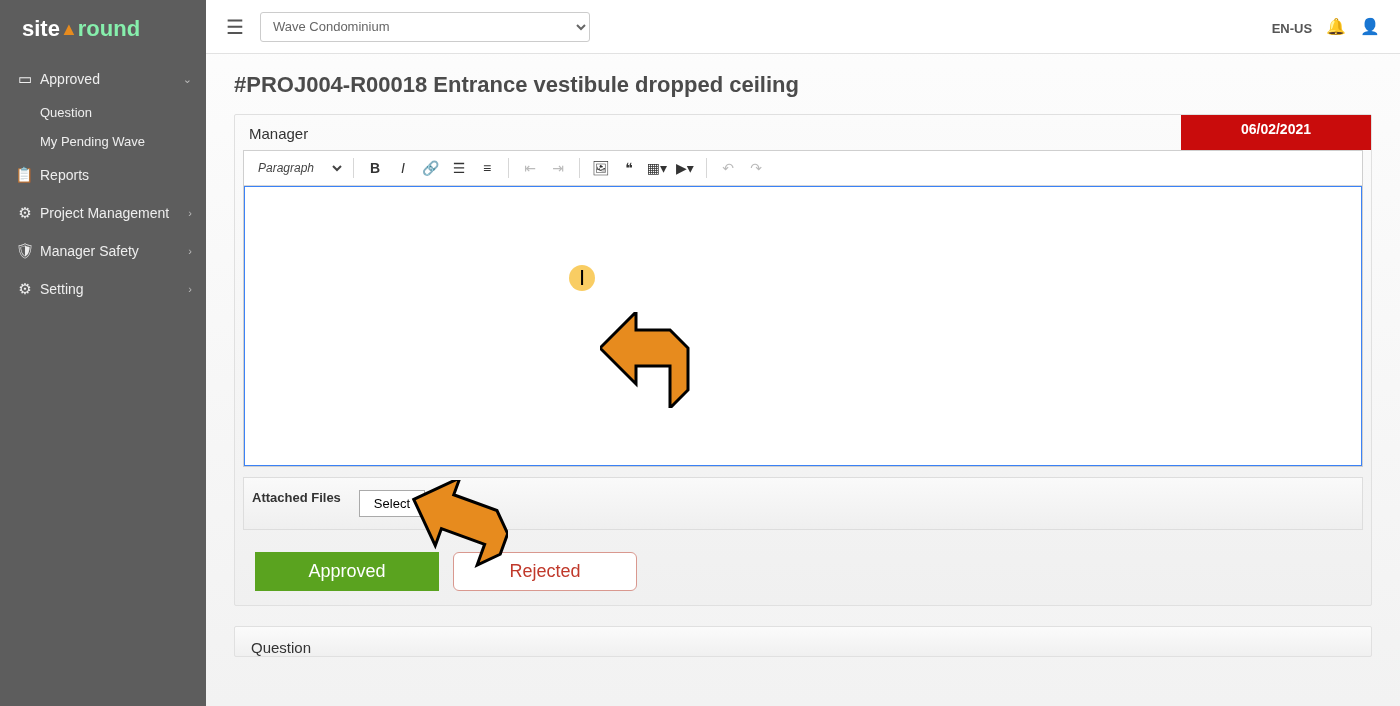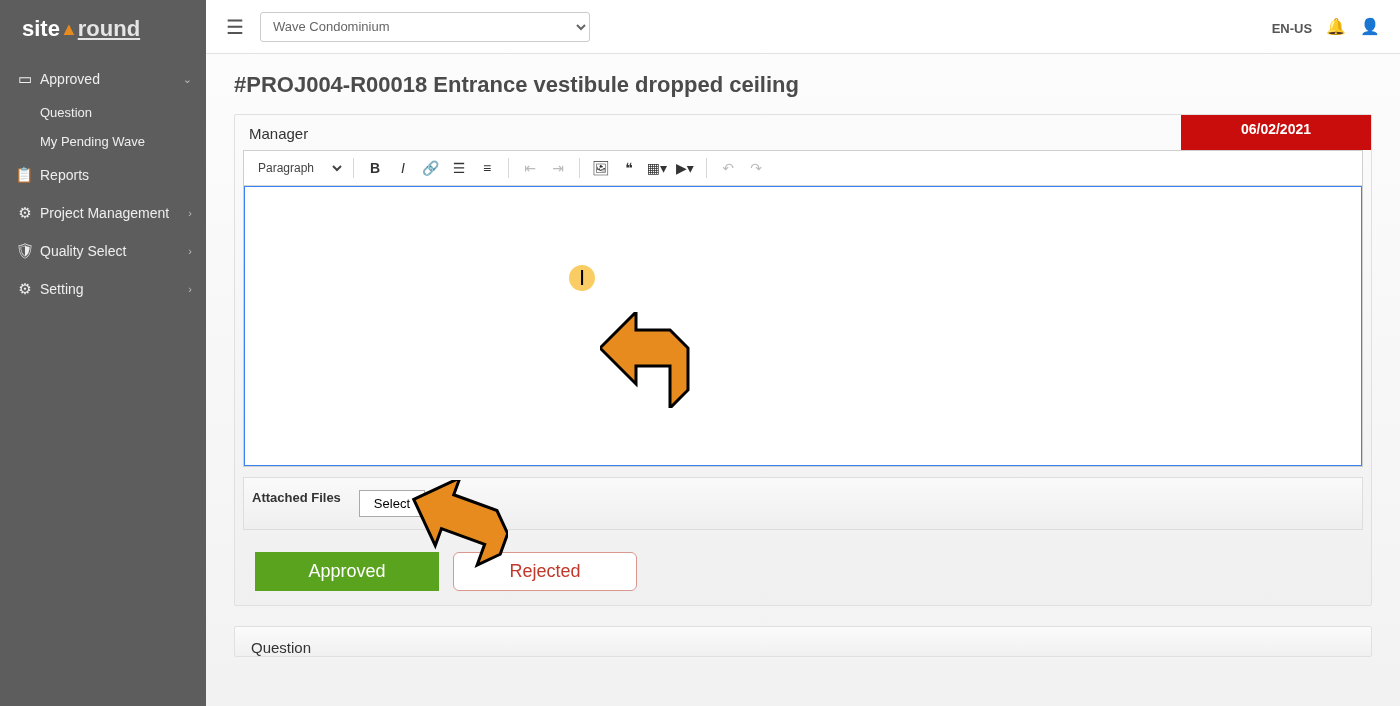--- a/index.html
+++ b/index.html
@@ -20,21 +20,21 @@
     color: #fff;
     flex-shrink: 0;
   }
   .logo {
     padding: 16px 16px 18px 22px;
     font-size: 22px;
     font-weight: 700;
   }
   .logo .seg1 { color: #fff; }
   .logo .tri { color: #e78b1e; font-size: 18px; display:inline-block; transform: translateY(-1px);}
-  .logo .seg2 { color: #e5e5e5; text-decoration: underline; }
+  .logo .seg2 { color: #86efac; }
   .nav { font-size: 14px; }
   .nav-item {
     display: flex; align-items: center;
     padding: 10px 14px;
     cursor: pointer;
     color: #eee;
   }
   .nav-item .nav-icon { width: 22px; text-align: center; font-size: 15px; }
   .nav-item .nav-label { flex: 1; padding-left: 4px; }
   .nav-item .chev { font-size: 11px; color: #bbb; }
@@ -93,21 +93,21 @@
     background:#fff;
   }
   .toolbar {
     display:flex; align-items:center;
     border-bottom:1px solid #d7d7d7;
     padding:4px 6px;
     gap:2px;
   }
   .tool-sel {
     font-size:12px; color:#444; border:none; background:transparent;
-    padding:2px 4px; width:95px;
+    padding:2px 4px; width:95px;font-style:italic;
   }
   .sep { width:1px; height:20px; background:#d7d7d7; margin:0 6px;}
   .tbtn {
     width:26px; height:26px; display:flex; align-items:center; justify-content:center;
     color:#333; font-size:14px; cursor:pointer; border-radius:2px;
   }
   .tbtn.dim { color:#bbb; }
   .editbox {
     border:1px solid #3b82f6;
     min-height:280px;
@@ -176,21 +176,21 @@
         <span class="nav-icon">📋</span>
         <span class="nav-label">Reports</span>
       </div>
       <div class="nav-item">
         <span class="nav-icon">⚙</span>
         <span class="nav-label">Project Management</span>
         <span class="chev">›</span>
       </div>
       <div class="nav-item">
         <span class="nav-icon">🛡</span>
-        <span class="nav-label">Quality Select</span>
+        <span class="nav-label">Manager Safety</span>
         <span class="chev">›</span>
       </div>
       <div class="nav-item">
         <span class="nav-icon">⚙</span>
         <span class="nav-label">Setting</span>
         <span class="chev">›</span>
       </div>
     </nav>
   </aside>
 

